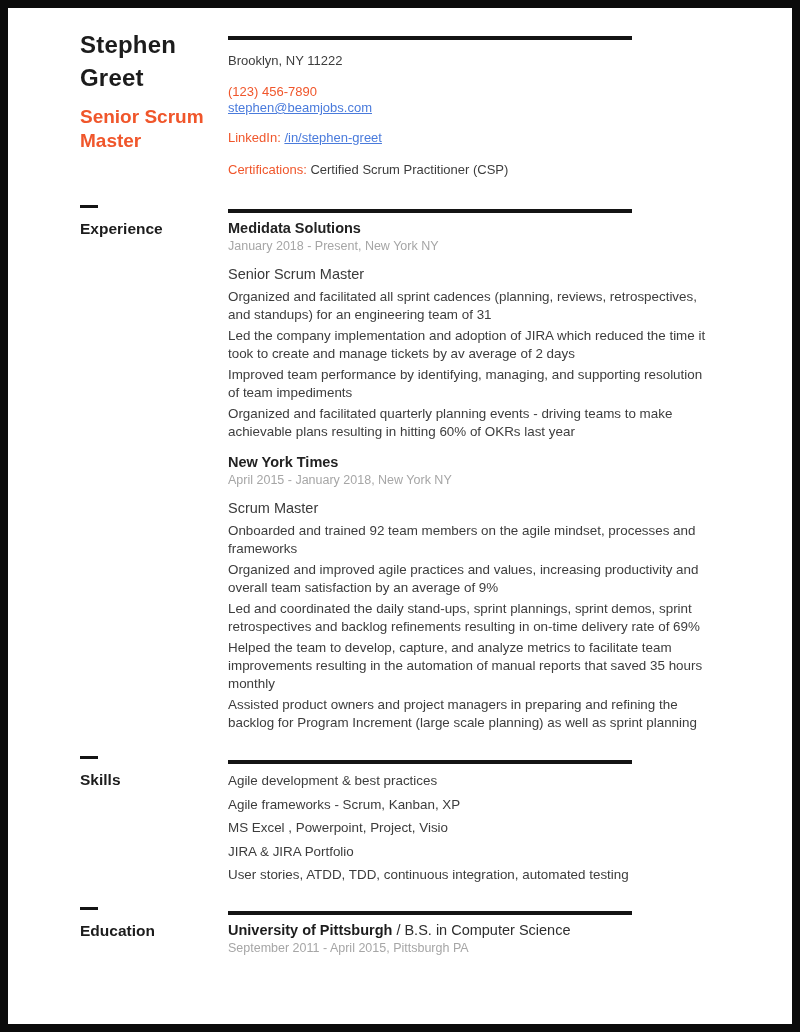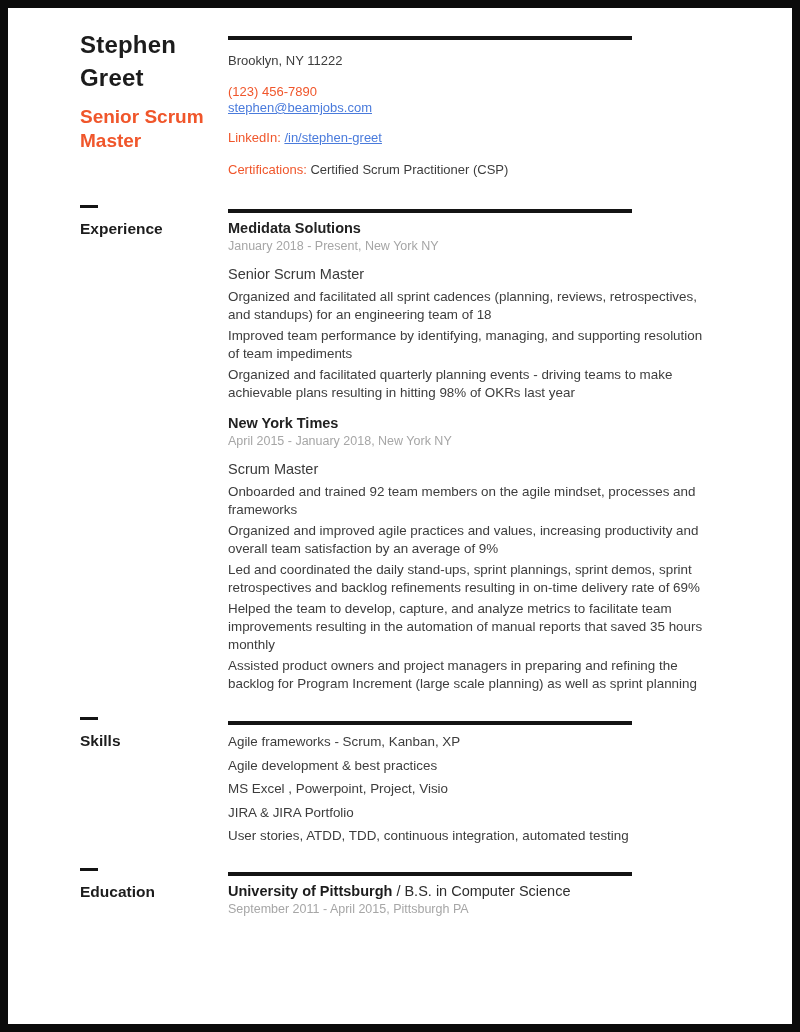--- a/index.html
+++ b/index.html
@@ -147,23 +147,24 @@
       <div class="dash"></div>
       <h2 class="section-heading">Experience</h2>
     </div>
     <div class="col-right">
       <div class="rule section-rule"></div>
 
       <div class="job">
         <div class="company">Medidata Solutions</div>
         <div class="dates">January 2018 - Present, New York NY</div>
         <div class="role">Senior Scrum Master</div>
-        <p class="bullet">Organized and facilitated all sprint cadences (planning, reviews, retrospectives, and standups) for an engineering team of 18</p>
+        <p class="bullet">Organized and facilitated all sprint cadences (planning, reviews, retrospectives, and standups) for an engineering team of 31</p>
+        <p class="bullet">Led the company implementation and adoption of JIRA which reduced the time it took to create and manage tickets by av average of 2 days</p>
         <p class="bullet">Improved team performance by identifying, managing, and supporting resolution of team impediments</p>
-        <p class="bullet">Organized and facilitated quarterly planning events - driving teams to make achievable plans resulting in hitting 98% of OKRs last year</p>
+        <p class="bullet">Organized and facilitated quarterly planning events - driving teams to make achievable plans resulting in hitting 60% of OKRs last year</p>
       </div>
 
       <div class="job">
         <div class="company">New York Times</div>
         <div class="dates">April 2015 - January 2018,  New York NY</div>
         <div class="role">Scrum Master</div>
         <p class="bullet">Onboarded and trained 92 team members on the agile mindset, processes and frameworks</p>
         <p class="bullet">Organized and improved agile practices and values, increasing productivity and overall team satisfaction by an average of 9%</p>
         <p class="bullet">Led and coordinated the daily stand-ups, sprint plannings, sprint demos, sprint retrospectives and backlog refinements resulting in on-time delivery rate of 69%</p>
         <p class="bullet">Helped the team to develop, capture, and analyze metrics to facilitate team improvements resulting in the automation of manual reports that saved 35 hours monthly</p>
@@ -172,22 +173,22 @@
     </div>
   </div>
 
   <div class="row section section-skills">
     <div class="col-left">
       <div class="dash"></div>
       <h2 class="section-heading">Skills</h2>
     </div>
     <div class="col-right">
       <div class="rule section-rule"></div>
+      <p class="skill">Agile development &amp; best practices</p>
       <p class="skill">Agile frameworks - Scrum, Kanban, XP</p>
-      <p class="skill">Agile development &amp; best practices</p>
       <p class="skill">MS Excel , Powerpoint, Project, Visio</p>
       <p class="skill">JIRA &amp; JIRA Portfolio</p>
       <p class="skill">User stories, ATDD, TDD, continuous integration, automated testing</p>
     </div>
   </div>
 
   <div class="row section section-education">
     <div class="col-left">
       <div class="dash"></div>
       <h2 class="section-heading">Education</h2>

